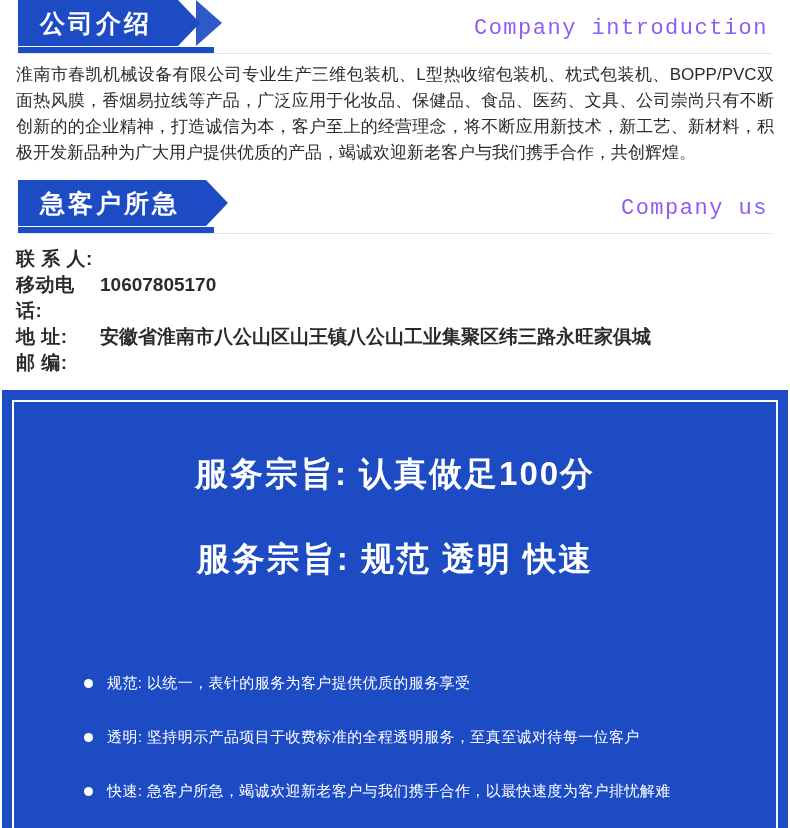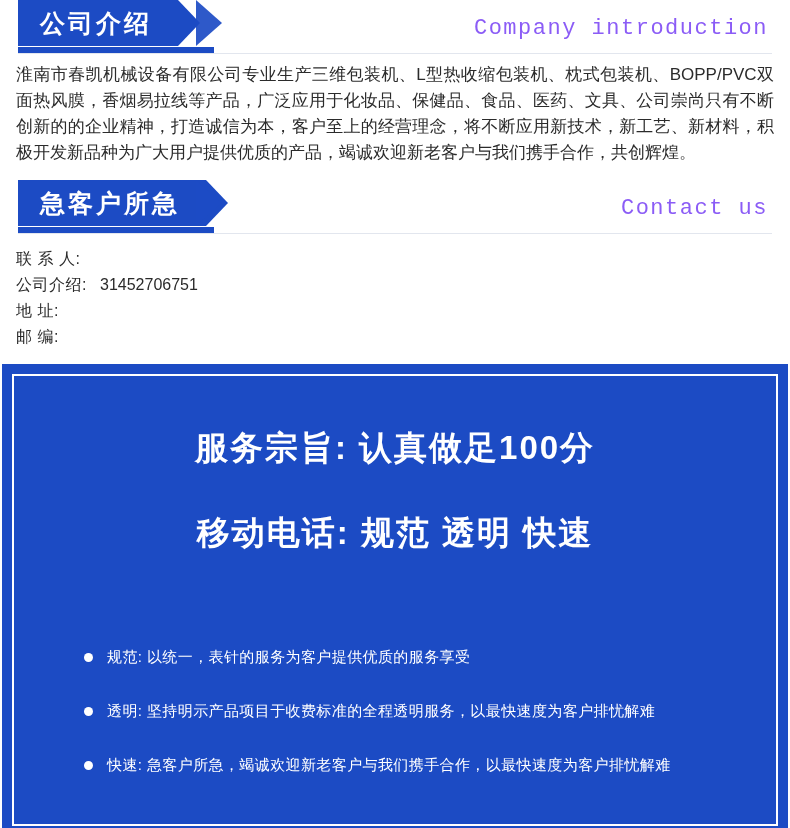--- a/index.html
+++ b/index.html
@@ -103,23 +103,24 @@
     margin: 6px 16px 0 16px;
     font-size: 17px;
     line-height: 26px;
     color: #2b2b2b;
     text-align: justify;
   }
 
   
   .contact {
     margin: 10px 0 8px 16px;
-    font-size: 16px;
+    font-size: 19px;
     line-height: 26px;
     color: #2b2b2b;
+    font-weight: bold;
   }
   .contact-row {
     display: flex;
     align-items: baseline;
   }
   .contact-label {
     width: 84px;
     flex: 0 0 84px;
     letter-spacing: 0.5px;
   }
@@ -207,53 +208,54 @@
   <div class="intro">淮南市春凯机械设备有限公司专业生产三维包装机、L型热收缩包装机、枕式包装机、BOPP/PVC双面热风膜，香烟易拉线等产品，广泛应用于化妆品、保健品、食品、医药、文具、公司崇尚只有不断创新的的企业精神，打造诚信为本，客户至上的经营理念，将不断应用新技术，新工艺、新材料，积极开发新品种为广大用户提供优质的产品，竭诚欢迎新老客户与我们携手合作，共创辉煌。</div>
 
   <div class="section-head" style="margin-top:14px;">
     <div class="banner">
       <div class="banner-main">
         <span class="banner-title">急客户所急</span>
       </div>
     </div>
     <div class="banner-tail"></div>
     <div class="banner-underline"></div>
-    <div class="section-en">Contact us</div>
+    <div class="section-en">Company us</div>
     <div class="head-rule"></div>
   </div>
 
   <div class="contact">
     <div class="contact-row">
       <span class="contact-label">联 系 人:</span>
     </div>
     <div class="contact-row">
-      <span class="contact-label">公司介绍:</span>
-      <span class="contact-value">31452706751</span>
+      <span class="contact-label">移动电话:</span>
+      <span class="contact-value">10607805170</span>
     </div>
     <div class="contact-row">
       <span class="contact-label">地    址:</span>
+      <span class="contact-value">安徽省淮南市八公山区山王镇八公山工业集聚区纬三路永旺家俱城</span>
     </div>
     <div class="contact-row">
       <span class="contact-label">邮    编:</span>
     </div>
   </div>
 
   <div class="service-block">
     <div class="service-inner">
       <div class="service-line">服务宗旨: 认真做足100分</div>
-      <div class="service-line second">移动电话: 规范 透明 快速</div>
+      <div class="service-line second">服务宗旨: 规范 透明 快速</div>
       <div class="service-divider"></div>
       <ul class="bullets">
         <li class="bullet-item">
           <span class="bullet-dot"></span>
           <span class="bullet-text">规范: 以统一，表针的服务为客户提供优质的服务享受</span>
         </li>
         <li class="bullet-item">
           <span class="bullet-dot"></span>
-          <span class="bullet-text">透明: 坚持明示产品项目于收费标准的全程透明服务，以最快速度为客户排忧解难</span>
+          <span class="bullet-text">透明: 坚持明示产品项目于收费标准的全程透明服务，至真至诚对待每一位客户</span>
         </li>
         <li class="bullet-item">
           <span class="bullet-dot"></span>
           <span class="bullet-text">快速: 急客户所急，竭诚欢迎新老客户与我们携手合作，以最快速度为客户排忧解难</span>
         </li>
       </ul>
     </div>
   </div>
 
 </div>

